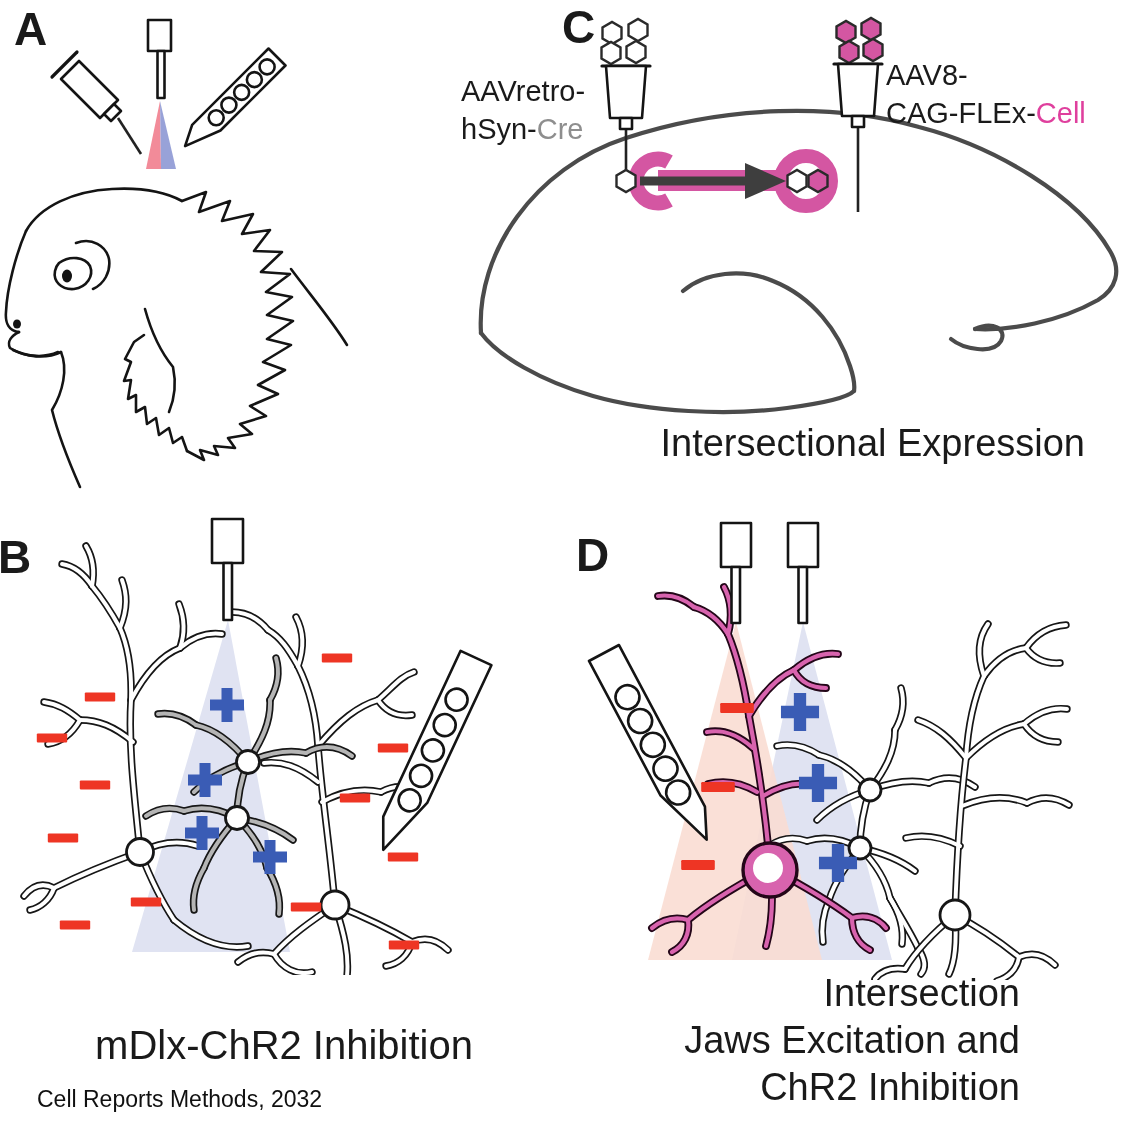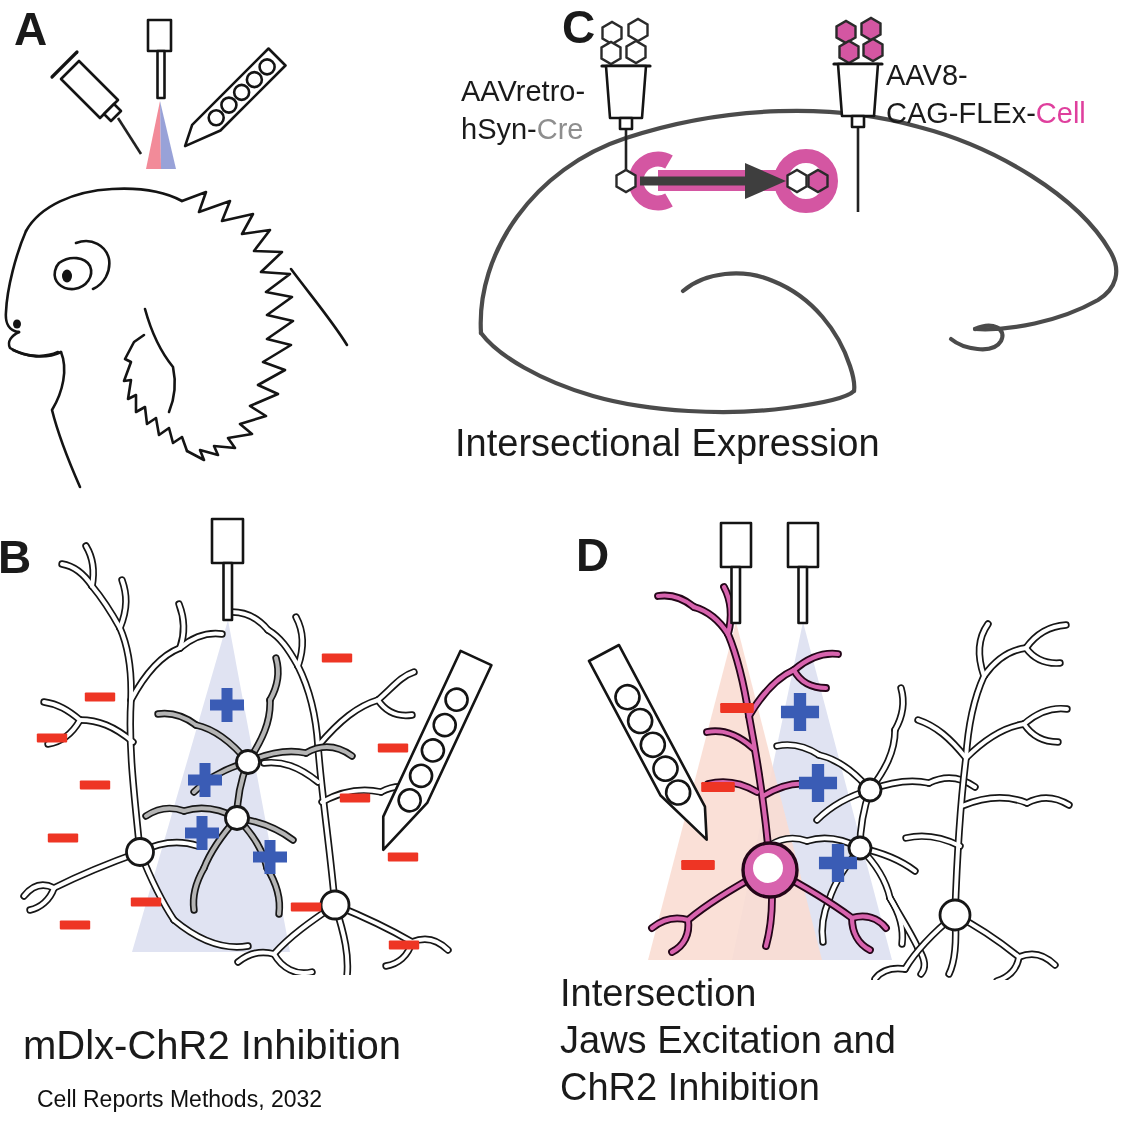--- a/index.html
+++ b/index.html
@@ -1,19 +1,19 @@
 <!DOCTYPE html>
 <html style="--red-mark: #ee3524; --blue-mark: #3a5cb5; --path-pink: #d456a2; --neuron-pink: #d863ae; --opsin-text: #df3f9d; --cre-text: #8e8e8e; --cone-blue: #e0e3f2; --cone-red: #f9dcd1; --cone-pink-a: #f28b99; --cone-blue-a: #98a2d8; --gray-neuron: #b5b5b5; --brain-line: #4b4b4b; --arrow: #3e3e3e;"><head>
 <meta charset="utf-8">
 <style>
   html,body{margin:0;padding:0;background:#fff;}
   .figure{position:relative;width:1125px;height:1131px;background:#fff;overflow:hidden;
           font-family:"Liberation Sans", sans-serif;color:#111;}
   .panel-letter{position:absolute;font-size:46px;font-weight:bold;color:#1a1a1a;line-height:1;}
-  .caption{position:absolute;font-size:38px;color:#1a1a1a;text-align:left;line-height:47px;}
+  .caption{position:absolute;font-size:38px;color:#1a1a1a;text-align:right;line-height:47px;}
   .caption-b{left:0;top:1022px;width:450px;font-size:40px;margin-left:23px;}
   .caption-c{left:455px;top:420px;width:630px;}
   .caption-d{left:560px;top:970px;width:460px;}
   .virus-label{position:absolute;font-size:29px;line-height:38px;color:#1a1a1a;white-space:nowrap;}
   .virus-left{left:461px;top:62px;margin-top:10px;}
   .virus-right{left:886px;top:56px;}
   .accent-cre{color:var(--cre-text);}
   .accent-opsin{color:var(--opsin-text);}
   .source-note{position:absolute;left:37px;top:1086px;font-size:23px;color:#101010;}
   svg.panel{position:absolute;display:block;}

